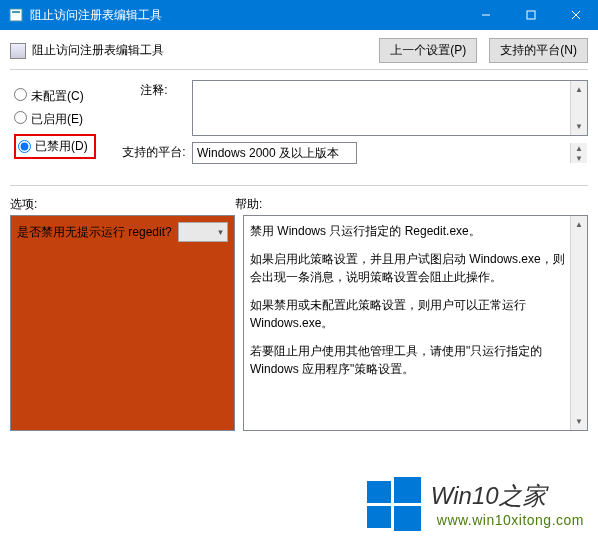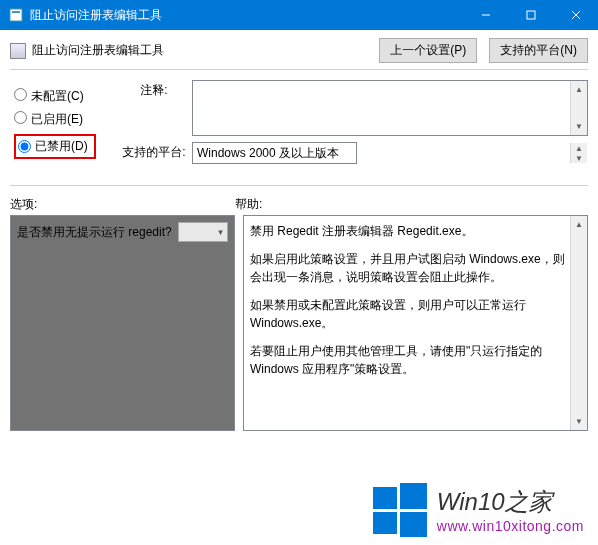--- a/index.html
+++ b/index.html
@@ -101,21 +101,21 @@
       background: #f0f0f0; border-left: 1px solid #d4d4d4;
       display: flex; flex-direction: column; justify-content: space-between;
       align-items: center;
     }
 
     .labels-row { display: flex; margin: 4px 0 2px 0; }
     .label-left { width: 225px; }
     .panels-row { display: flex; gap: 8px; }
     .options-panel {
       width: 225px; height: 216px;
-      border: 1px solid #828790; background: #737373;
+      border: 1px solid #828790; background: #c2410c;
       padding: 6px; position: relative;
     }
     .opt-line { display: flex; align-items: center; gap: 6px; }
     .opt-select {
       border: 1px solid #a9a9a9;
       background: #e8e8e8;
       width: 50px; height: 20px;
       display: inline-flex; align-items: center; justify-content: flex-end;
       padding-right: 4px;
     }
@@ -130,28 +130,28 @@
     .help-panel p { margin-bottom: 10px; }
     .help-sb {
       position: absolute; right: 0; top: 0; bottom: 0; width: 17px;
       background: #f0f0f0; border-left: 1px solid #d4d4d4;
       display: flex; flex-direction: column; justify-content: space-between;
       align-items: center;
     }
 
     .watermark {
       position: absolute;
-      right: 14px; bottom: 8px;
+      right: 14px; bottom: 14px;
       display: flex; align-items: center; gap: 10px;
     }
     .wm-logo { width: 54px; height: 54px; }
     .wm-logo rect { fill: #0078d7; }
     .wm-text { display: flex; flex-direction: column; }
     .wm-title { font-size: 24px; font-weight: 400; color: #333; font-style: italic; }
-    .wm-url { font-size: 14px; color: #a21caf; letter-spacing: 0.5px; }
+    .wm-url { font-size: 14px; color: #4d7c0f; letter-spacing: 0.5px; margin-left: 6px; }
   </style>
 </head>
 <body>
 
 <div class="titlebar">
   <span class="titlebar-icon">
     <svg width="14" height="14" viewBox="0 0 14 14">
         <rect x="1" y="1" width="12" height="12" fill="#fff" stroke="#49a" stroke-width="1"></rect>
         <rect x="3" y="3" width="8" height="2" fill="#49a"></rect>
       </svg>
@@ -239,21 +239,21 @@
   <div class="panels-row">
     <div class="options-panel">
       <div class="opt-line">
         <span>是否禁用无提示运行 regedit?</span>
         <span class="opt-select">
           <span style="font-size:9px;color:#555">▾</span>
         </span>
       </div>
     </div>
     <div class="help-panel">
-      <p>禁用 Regedit 注册表编辑器 Regedit.exe。</p>
+      <p>禁用 Windows 只运行指定的 Regedit.exe。</p>
       <p>如果启用此策略设置，并且用户试图启动 Windows.exe，则会出现一条消息，说明策略设置会阻止此操作。</p>
       <p>如果禁用或未配置此策略设置，则用户可以正常运行 Windows.exe。</p>
       <p>若要阻止用户使用其他管理工具，请使用"只运行指定的 Windows 应用程序"策略设置。</p>
       <div class="help-sb">
         <span class="sb-arrow">▲</span>
         <span class="sb-arrow">▼</span>
       </div>
     </div>
   </div>
 

